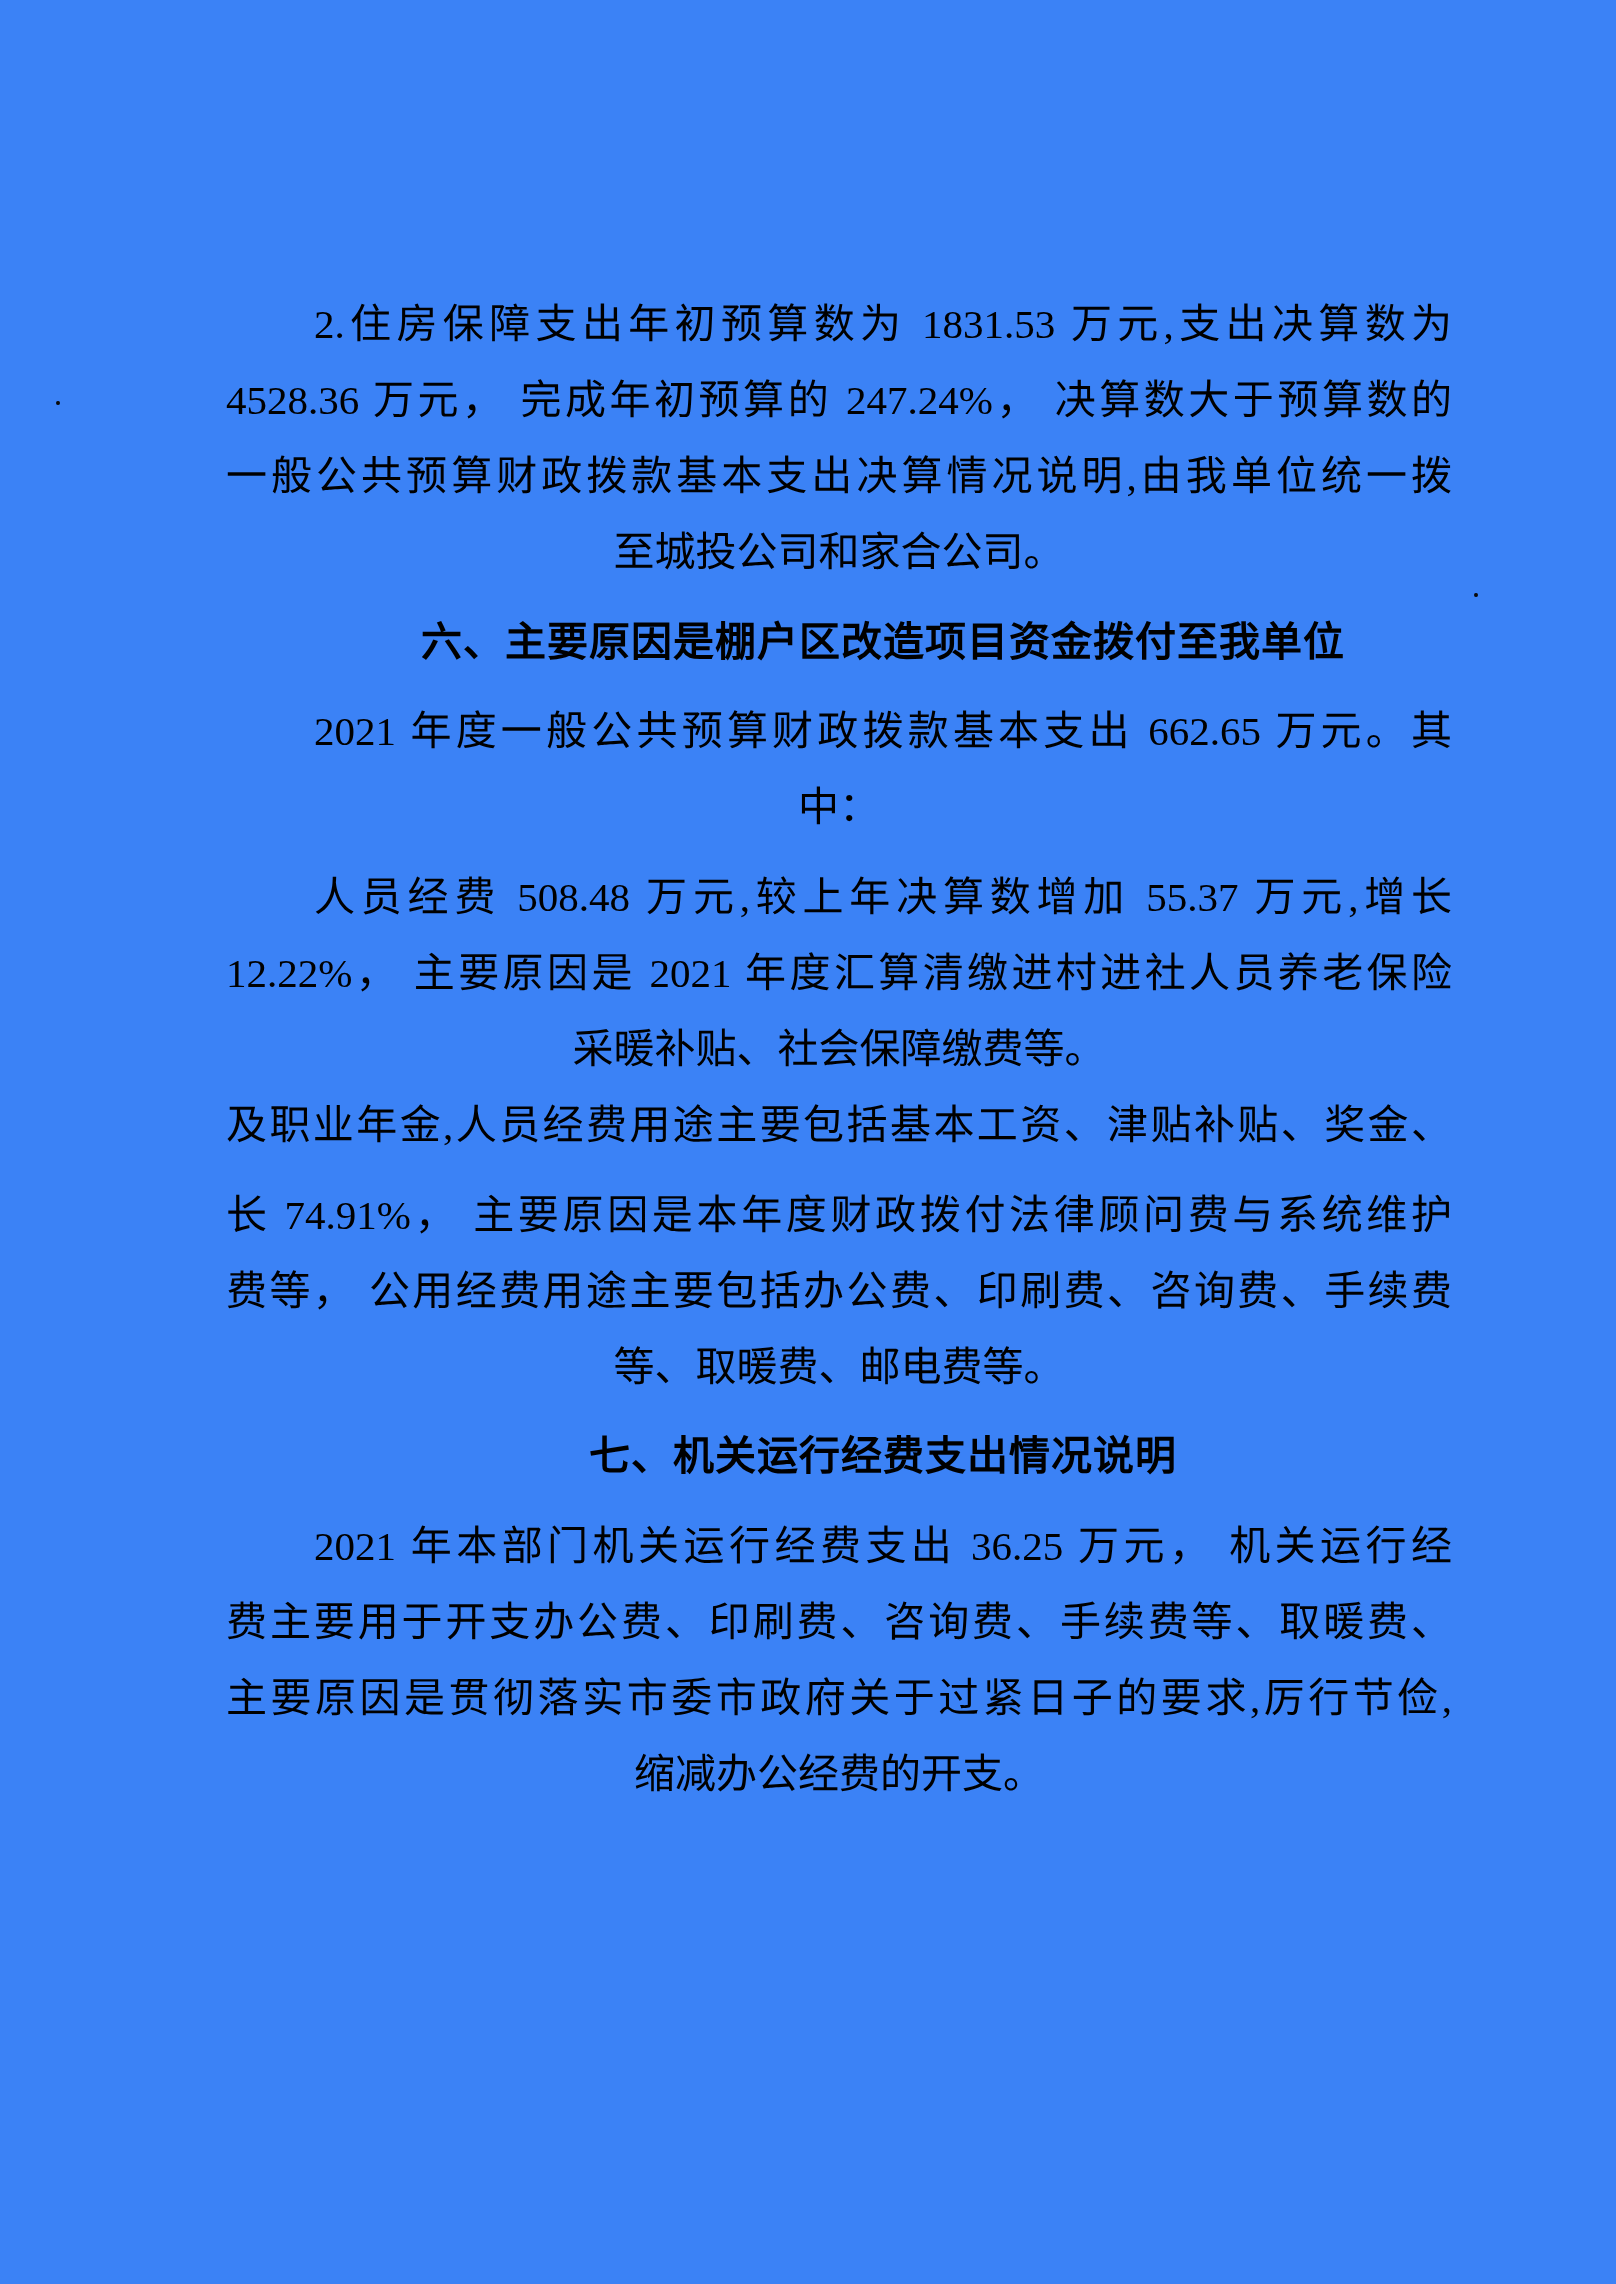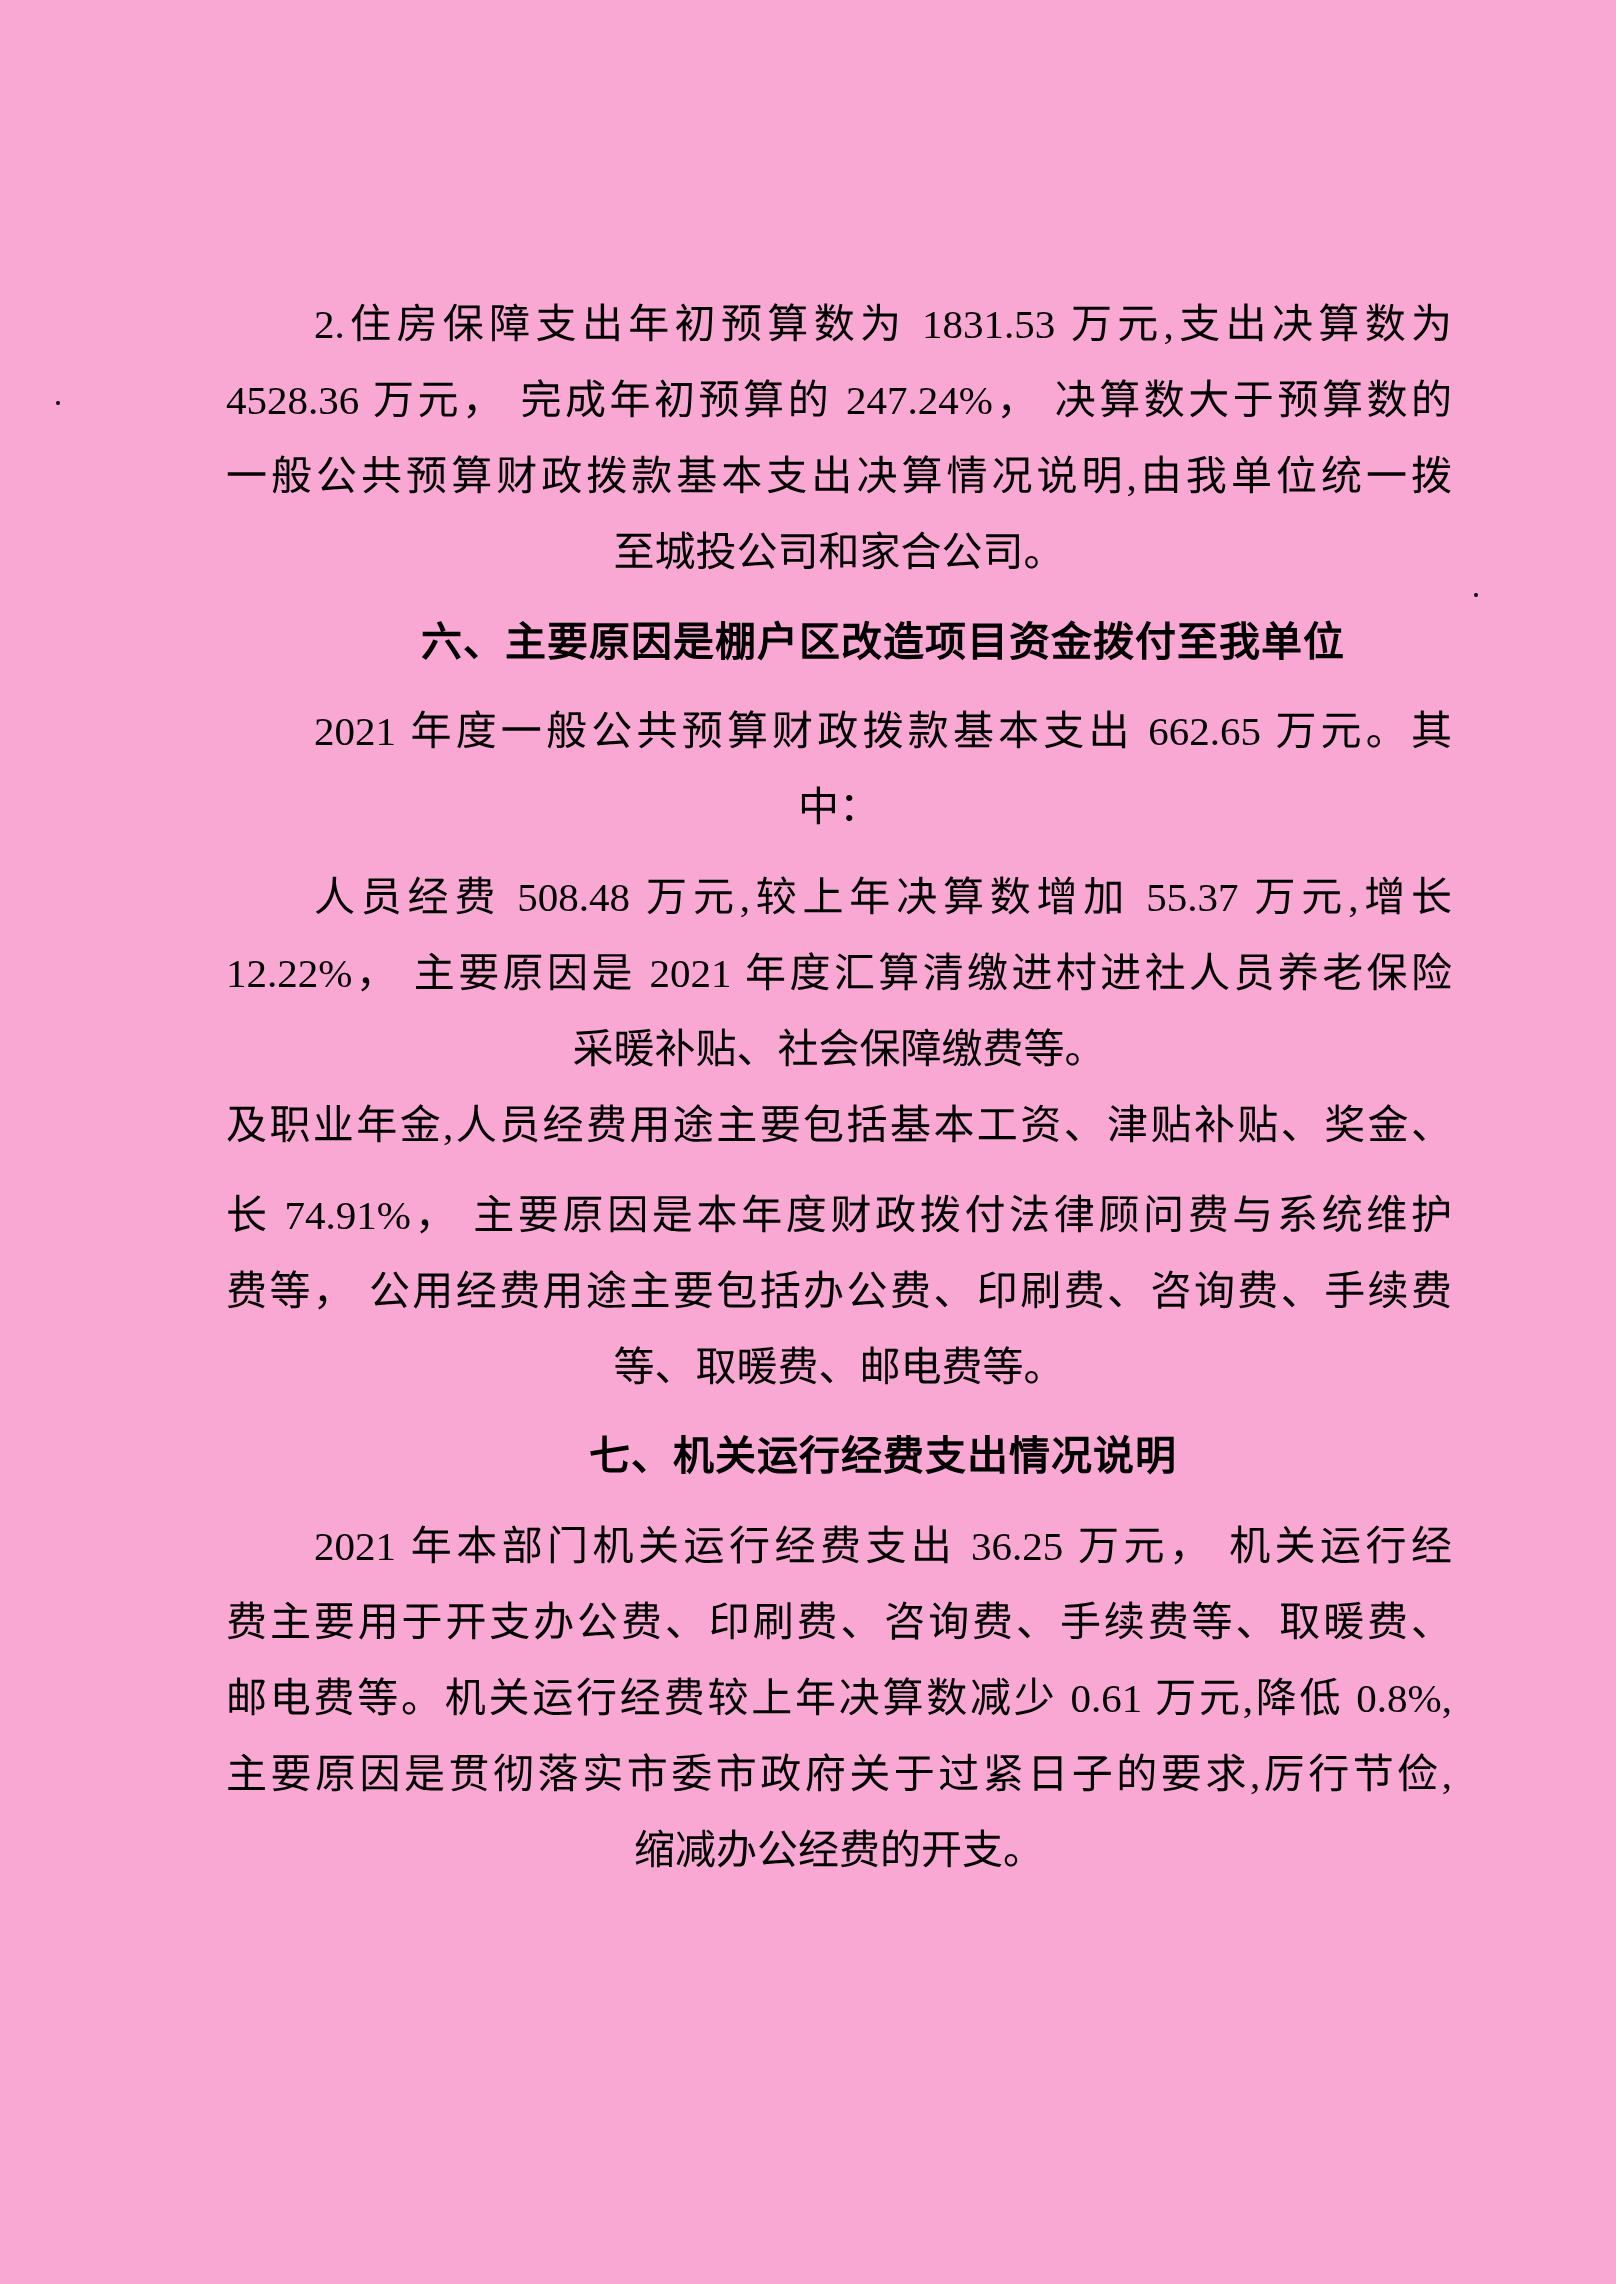--- a/index.html
+++ b/index.html
@@ -4,21 +4,21 @@
 <style>
   html, body {
     margin: 0;
     padding: 0;
     background: #ffffff;
   }
   .page {
     position: relative;
     width: 1617px;
     height: 2284px;
-    background: #f9a8d4;
+    background: #3b82f6;
     overflow: hidden;
   }
   .textblock {
     position: absolute;
     left: 226px;
     top: 286px;
     width: 1226px;
     color: #000000;
     font-family: "Liberation Serif", "DejaVu Serif", serif;
     font-size: 41px;
@@ -85,21 +85,20 @@
       <div class="line">等、取暖费、邮电费等。</div>
     </div>
 
     <div class="block heading">
       <div class="line indent">七、机关运行经费支出情况说明</div>
     </div>
 
     <div class="block">
       <div class="line fill indent">2021 年本部门机关运行经费支出 36.25 万元， 机关运行经</div>
       <div class="line fill">费主要用于开支办公费、印刷费、咨询费、手续费等、取暖费、</div>
-      <div class="line fill">邮电费等。机关运行经费较上年决算数减少 0.61 万元,降低 0.8%,</div>
       <div class="line fill">主要原因是贯彻落实市委市政府关于过紧日子的要求,厉行节俭,</div>
       <div class="line">缩减办公经费的开支。</div>
     </div>
 
   </div>
 
   <div class="speck" style="left: 56px; top: 401px;"></div>
   <div class="speck" style="left: 1474px; top: 593px;"></div>
 
 </div>

